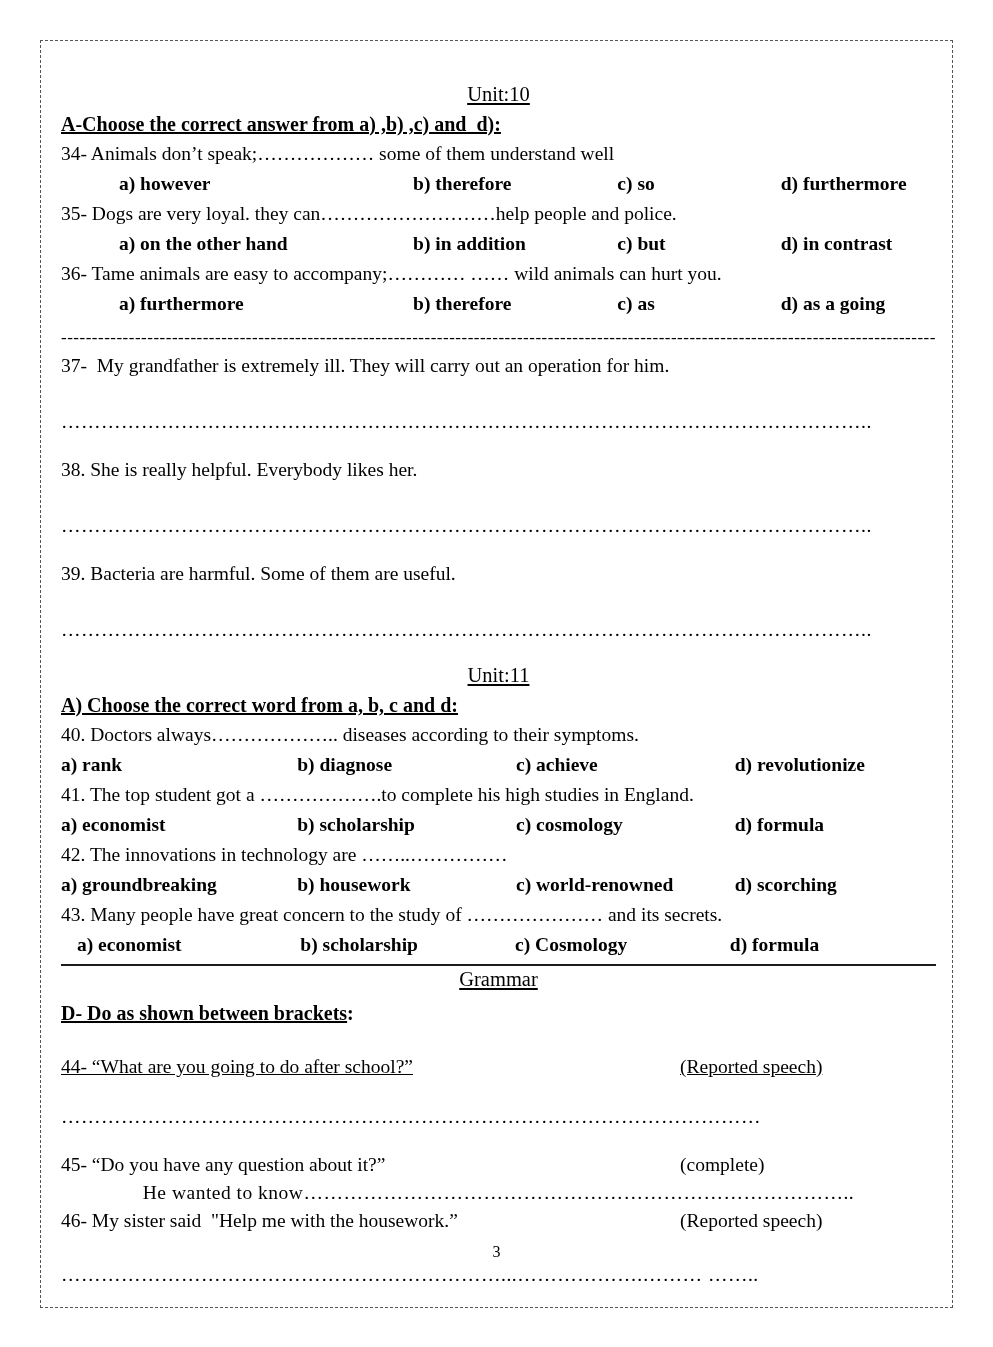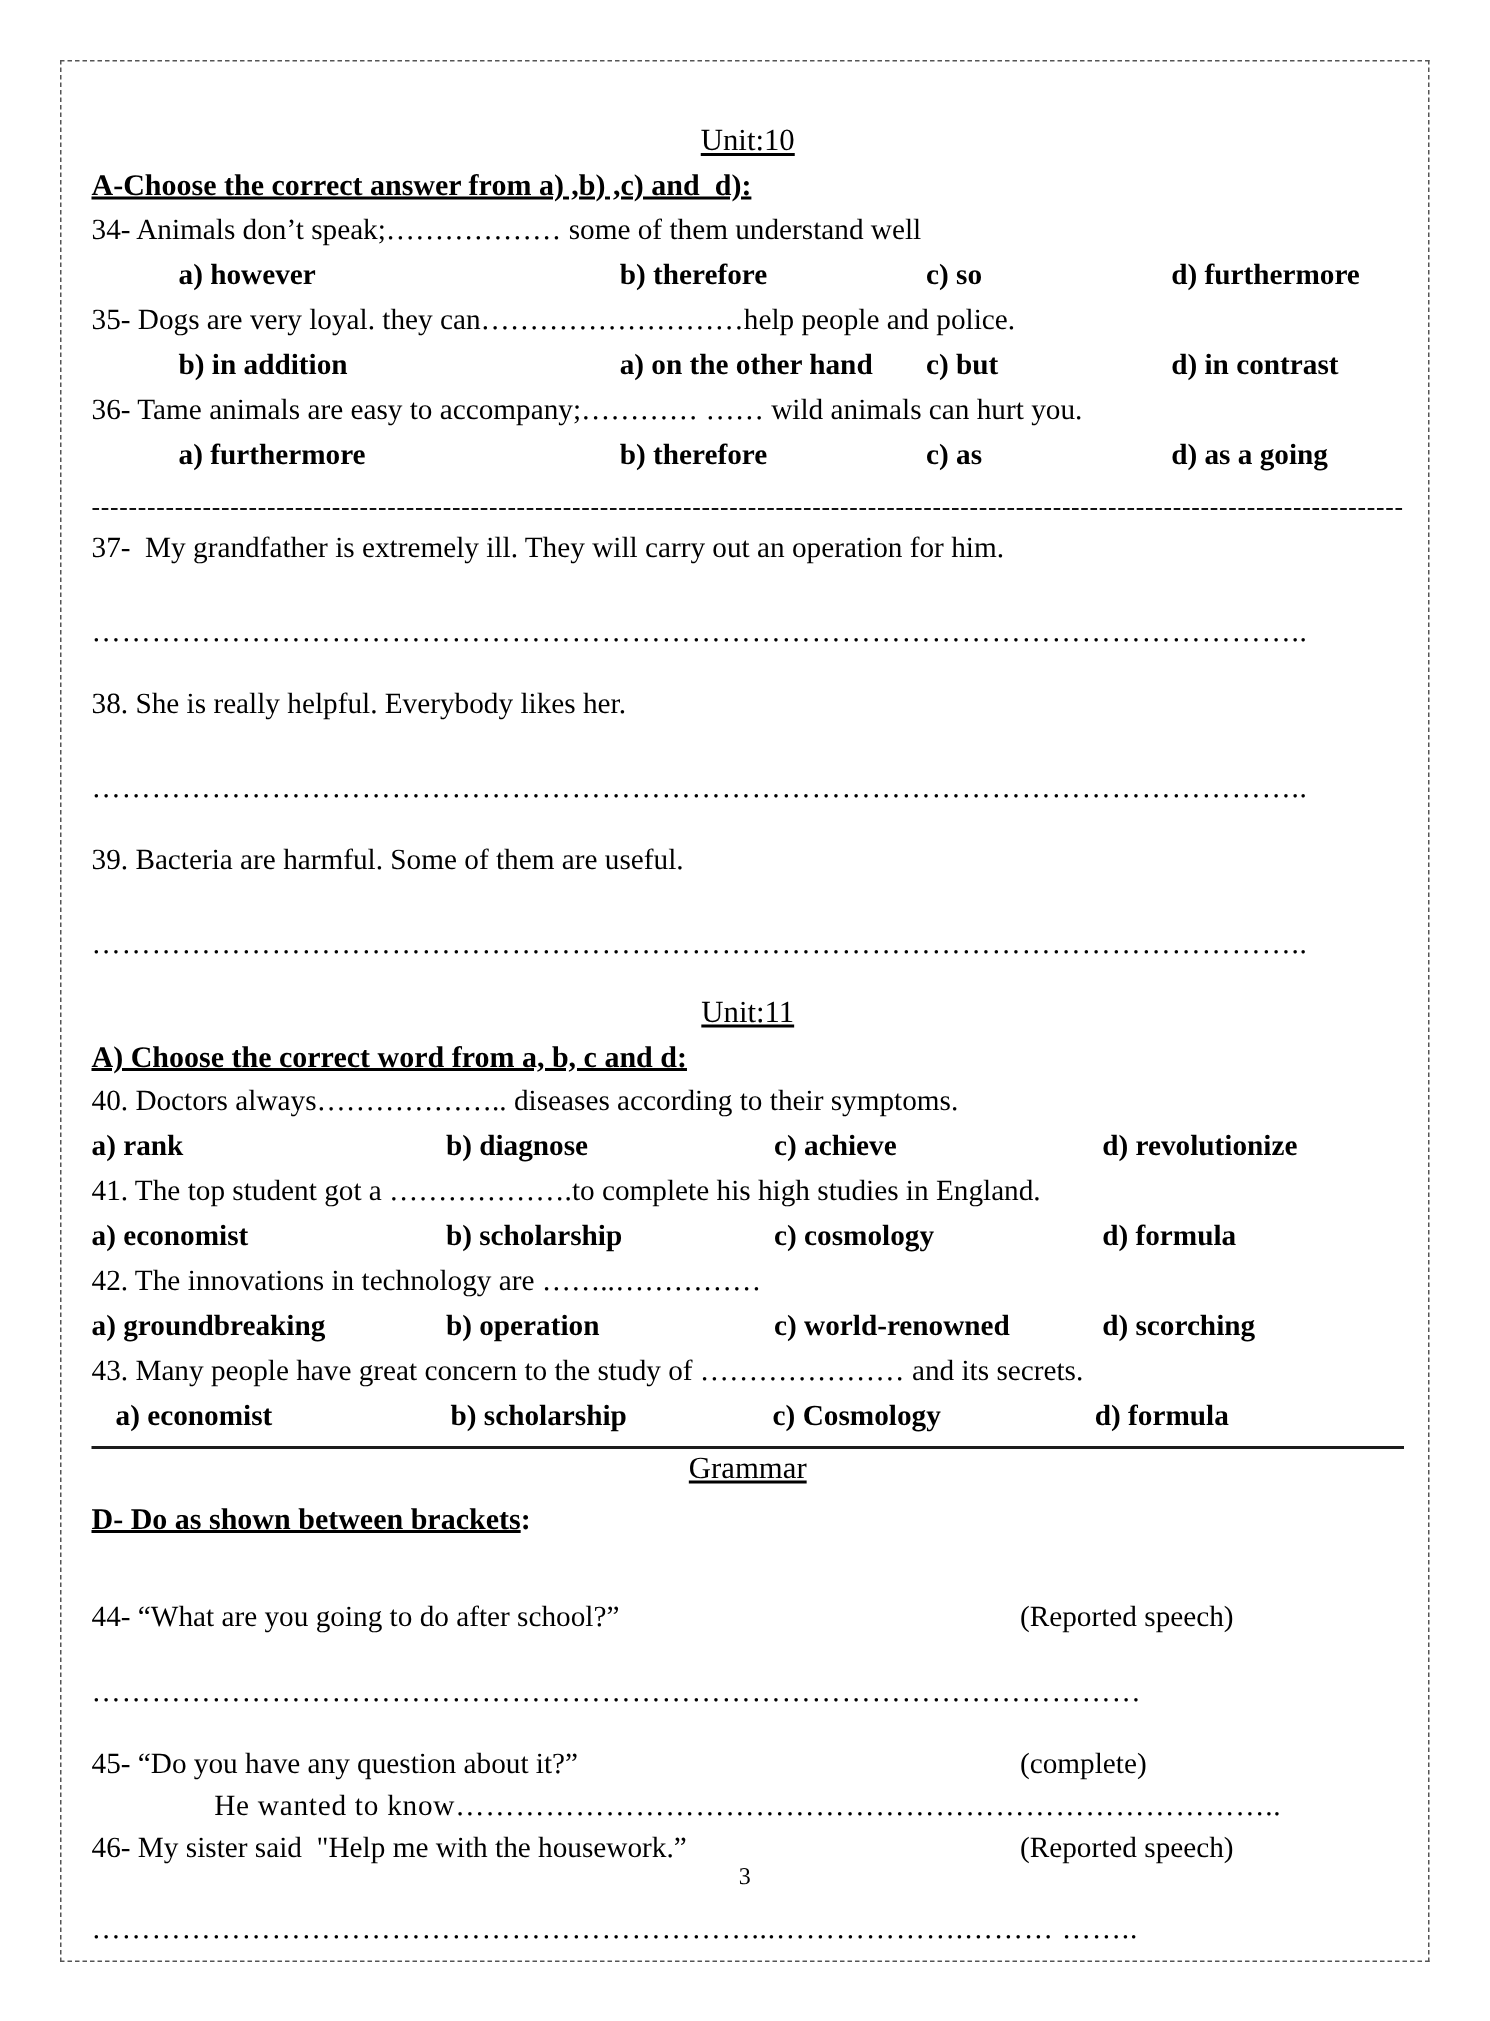--- a/index.html
+++ b/index.html
@@ -87,21 +87,21 @@
   }
   .gr-row .gl { flex: 1; white-space: pre-wrap; }
   .gr-row .gb { width: 208px; flex-shrink: 0; }
   .u { text-decoration: underline; }
   .mt6  { margin-top: 6px; }
   .mt20 { margin-top: 20px; }
   .mt22 { margin-top: 22px; }
   .mt24 { margin-top: 24px; }
   .mt28 { margin-top: 28px; }
   .mt30 { margin-top: 30px; }
-  .mt38 { margin-top: 38px; }
+  .mt38 { margin-top: 26px; text-decoration: underline; }
   .page-num {
     position: absolute;
     left: 0; right: 0;
     bottom: 46px;
     text-align: center;
     font-size: 16px;
   }
 </style>
 </head>
 <body>
@@ -114,22 +114,22 @@
   <div class="q">34- Animals don’t speak;……………… some of them understand well</div>
   <div class="opts opts10">
     <span>a) however</span>
     <span>b) therefore</span>
     <span>c) so</span>
     <span>d) furthermore</span>
   </div>
 
   <div class="q">35- Dogs are very loyal. they can………………………help people and police.</div>
   <div class="opts opts10">
+    <span>a) on the other hand</span>
     <span>b) in addition</span>
-    <span>a) on the other hand</span>
     <span>c) but</span>
     <span>d) in contrast</span>
   </div>
 
   <div class="q">36- Tame animals are easy to accompany;………… …… wild animals can hurt you.</div>
   <div class="opts opts10">
     <span>a) furthermore</span>
     <span>b) therefore</span>
     <span>c) as</span>
     <span>d) as a going</span>
@@ -162,21 +162,21 @@
   <div class="opts opts11">
     <span>a) economist</span>
     <span>b) scholarship</span>
     <span>c) cosmology</span>
     <span>d) formula</span>
   </div>
 
   <div class="q">42. The innovations in technology are ……..……………</div>
   <div class="opts opts11">
     <span>a) groundbreaking</span>
-    <span>b) operation</span>
+    <span>b) housework</span>
     <span>c) world-renowned</span>
     <span>d) scorching</span>
   </div>
 
   <div class="q">43. Many people have great concern to the study of ………………… and its secrets.</div>
   <div class="opts opts11 indent43">
     <span>a) economist</span>
     <span>b) scholarship</span>
     <span>c) Cosmology</span>
     <span>d) formula</span>

